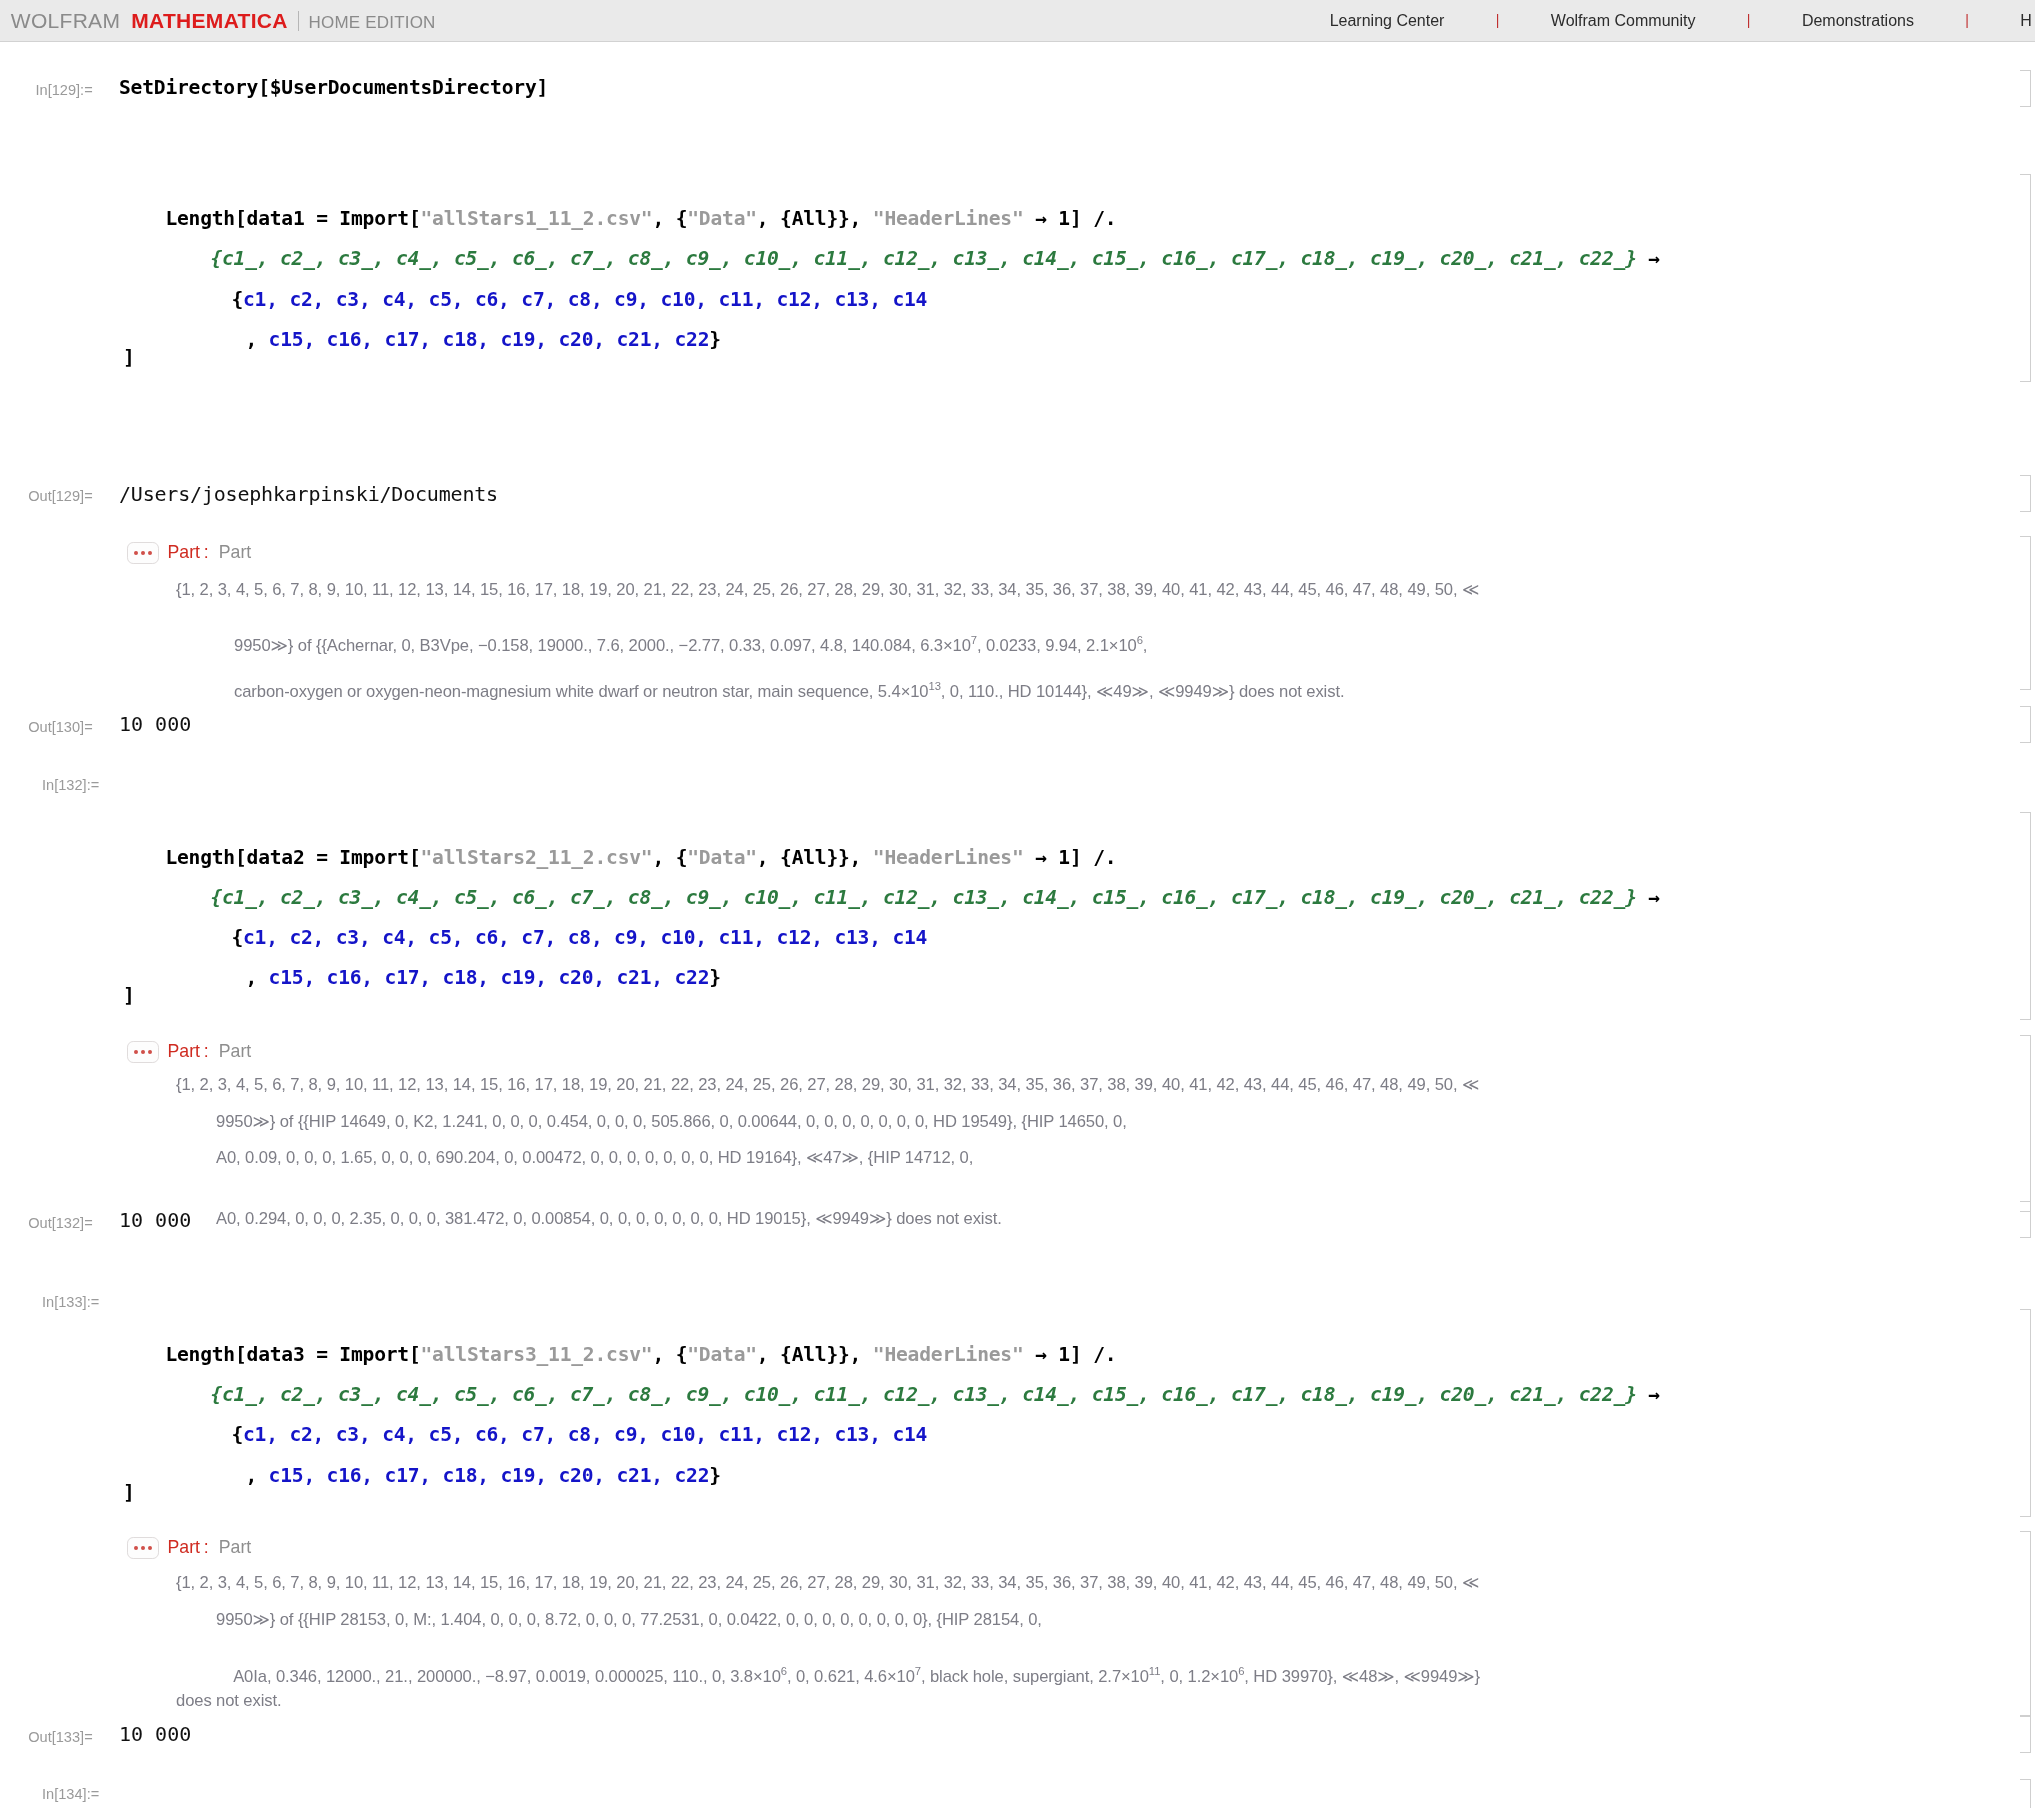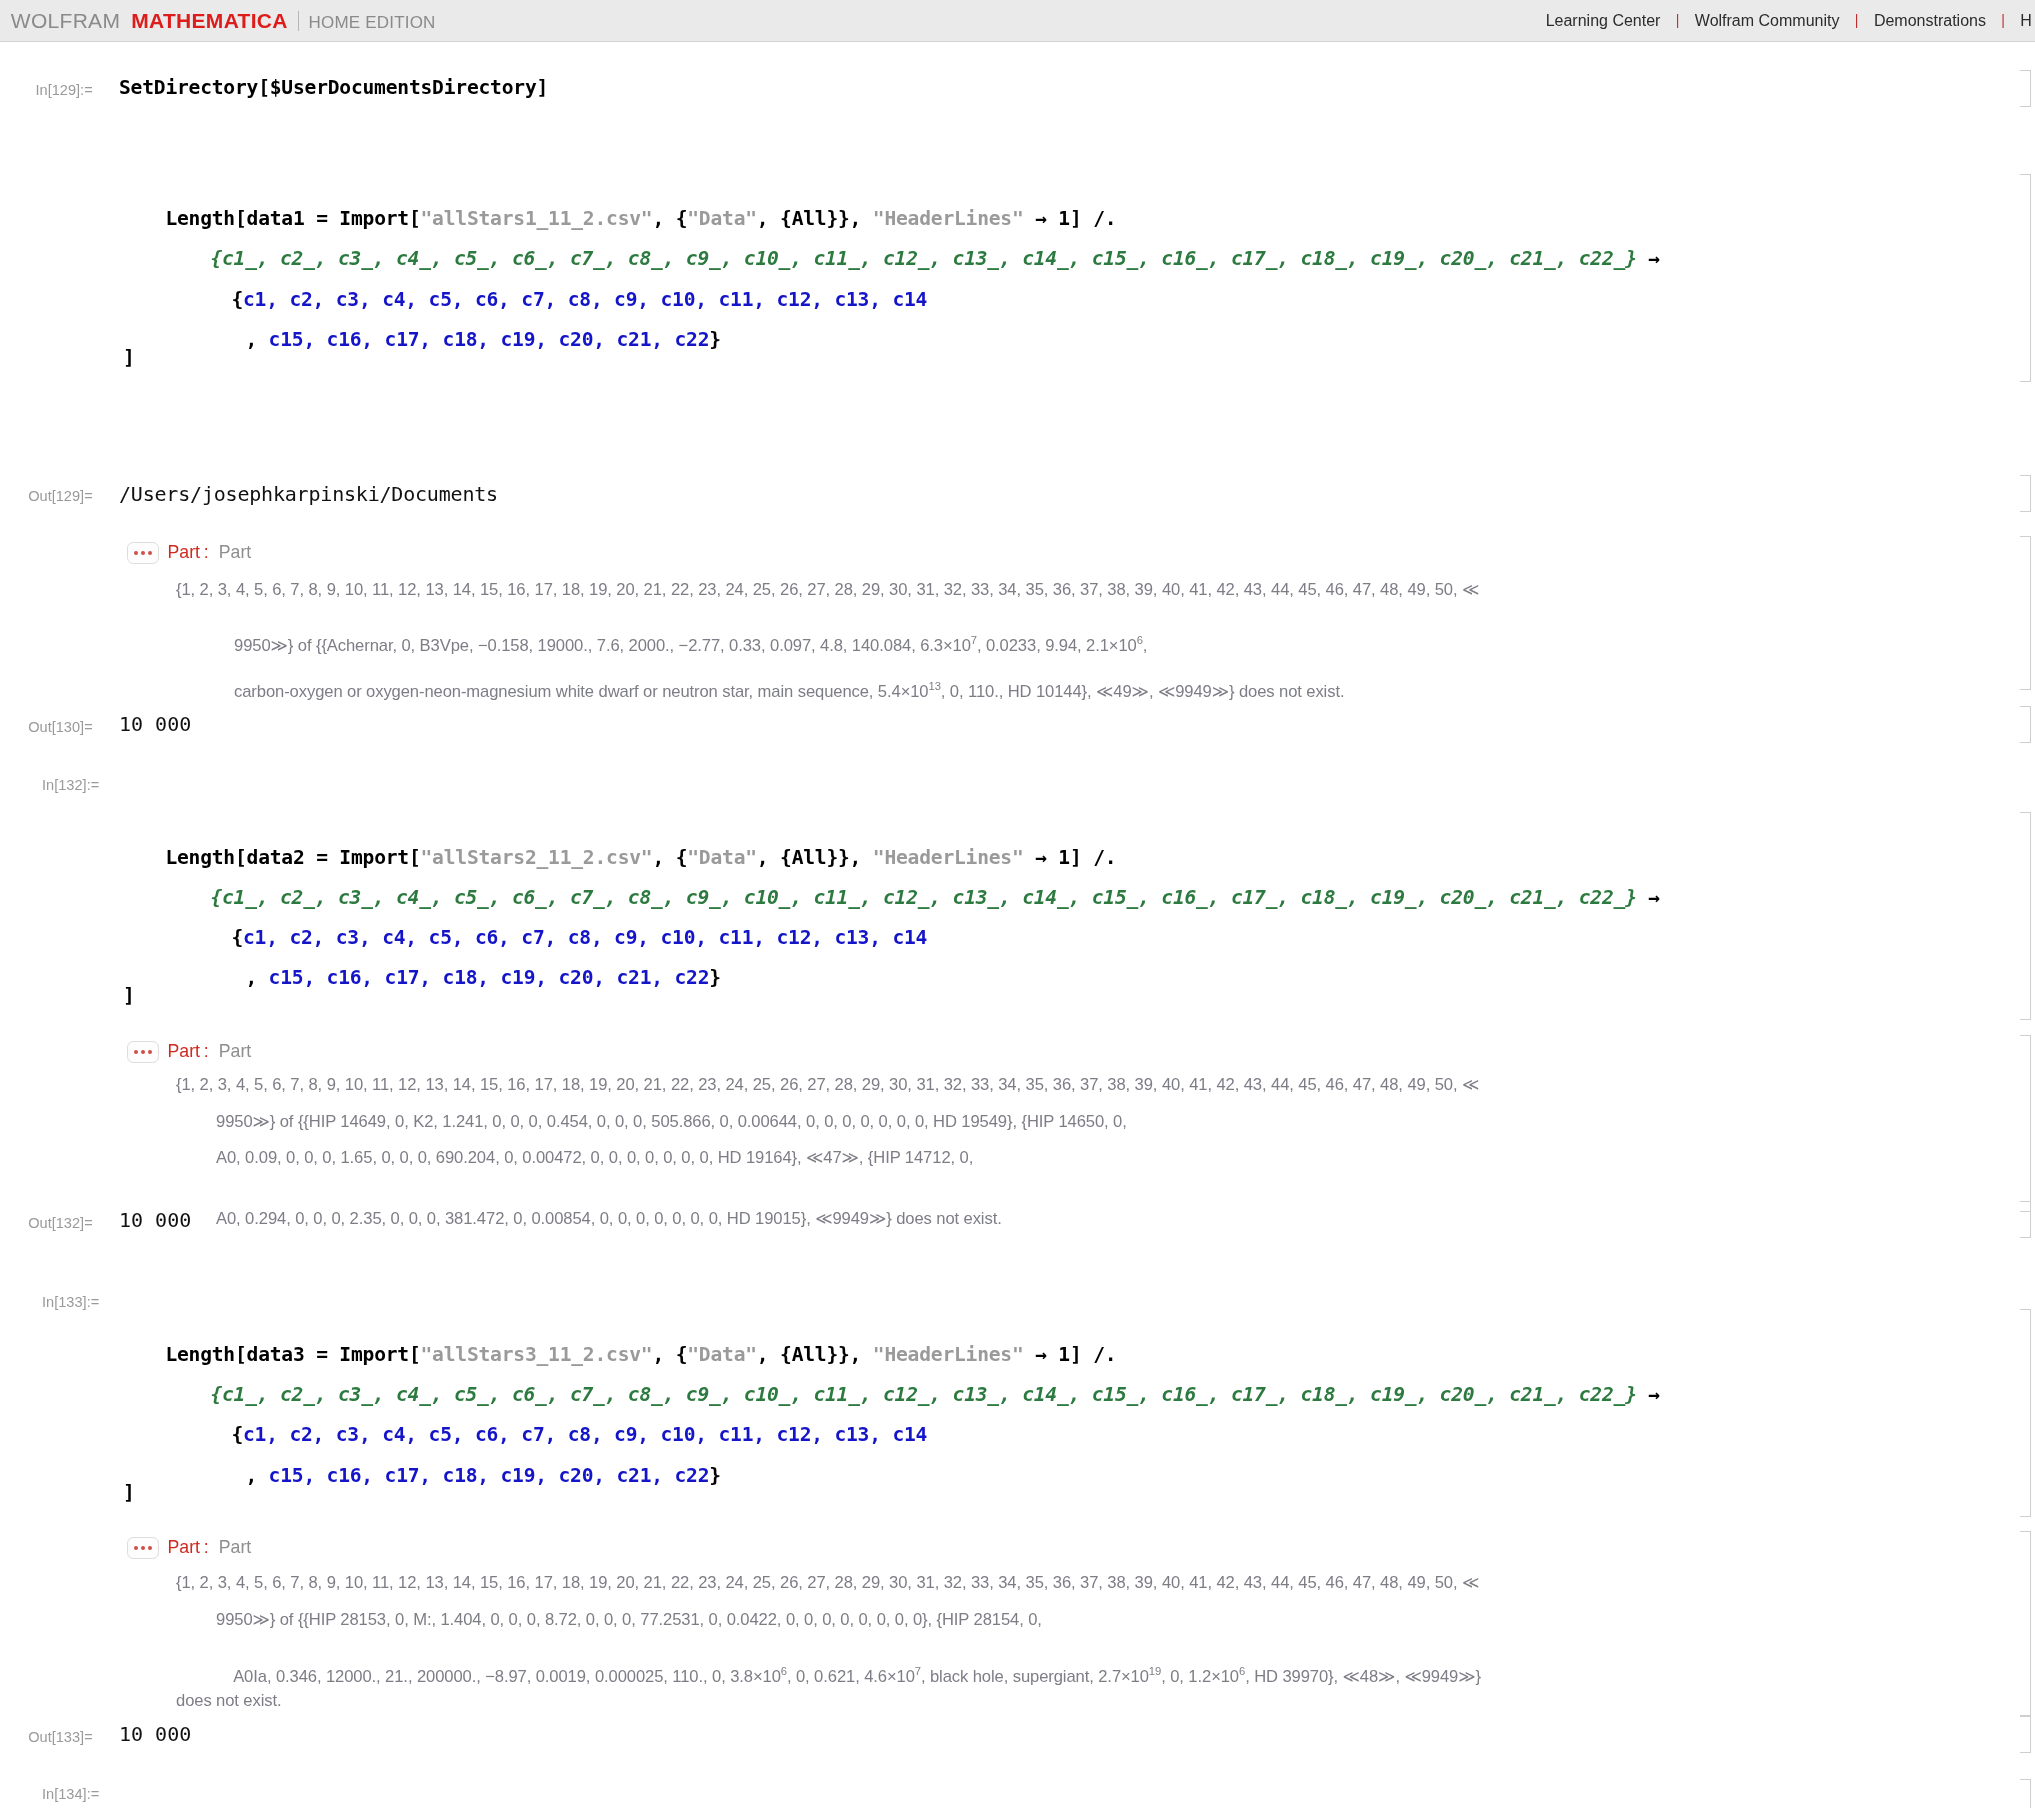--- a/index.html
+++ b/index.html
@@ -61,20 +61,21 @@
   }
 
   .toolbar-links {
     display: flex;
     align-items: flex-start;
     font-size: 16px;
     color: #2c2c2c;
     padding-right: 0;
     white-space: nowrap;
     overflow: hidden;
+    gap: 36px;
   }
   .toolbar-links a {
     color: #2c2c2c;
     text-decoration: none;
     padding: 0 3.1px;
   }
   .tl-sep {
     color: #c03030;
     padding: 0 12.3px;
     font-size: 14px;
@@ -376,21 +377,21 @@
         <i></i>
         <i></i>
       </span>
     <span class="msg-name">Part</span>
       <span class="msg-colon">:</span>
     <span class="msg-tag">Part</span>
   </div>
   <div class="msg-body" style="left:176px; top:1533px;">{1, 2, 3, 4, 5, 6, 7, 8, 9, 10, 11, 12, 13, 14, 15, 16, 17, 18, 19, 20, 21, 22, 23, 24, 25, 26, 27, 28, 29, 30, 31, 32, 33, 34, 35, 36, 37, 38, 39, 40, 41, 42, 43, 44, 45, 46, 47, 48, 49, 50, ≪</div>
   <div class="msg-body" style="left:216px; top:1570px;">9950≫} of {{HIP 28153, 0, M:, 1.404, 0, 0, 0, 8.72, 0, 0, 0, 77.2531, 0, 0.0422, 0, 0, 0, 0, 0, 0, 0, 0}, {HIP 28154, 0,</div>
   <div class="msg-body" style="left:216px; top:1610px;">
-    <span>A0Ia, 0.346, 12000., 21., 200000., −8.97, 0.0019, 0.000025, 110., 0, 3.8×10</span><sup>6</sup><span>, 0, 0.621, 4.6×10</span><sup>7</sup><span>, black hole, supergiant, 2.7×10</span><sup>19</sup><span>, 0, 1.2×10</span><sup>6</sup><span>, HD 39970}, ≪48≫, ≪9949≫}</span>
+    <span>A0Ia, 0.346, 12000., 21., 200000., −8.97, 0.0019, 0.000025, 110., 0, 3.8×10</span><sup>6</sup><span>, 0, 0.621, 4.6×10</span><sup>7</sup><span>, black hole, supergiant, 2.7×10</span><sup>11</sup><span>, 0, 1.2×10</span><sup>6</sup><span>, HD 39970}, ≪48≫, ≪9949≫}</span>
   </div>
   <div class="msg-body" style="left:176px; top:1651px;">does not exist.</div>
   <div class="cell-bracket" style="top:1489px; height:185px;">
     <span class="vline"></span>
       <span class="tick top"></span>
       <span class="tick bot"></span>
   </div>
 
   <div class="lbl lbl-right" style="left:7.7px; top:1687px; width:85px;">Out[133]=</div>
   <div class="outnum" style="left:119px; top:1680px;">10 000</div>

